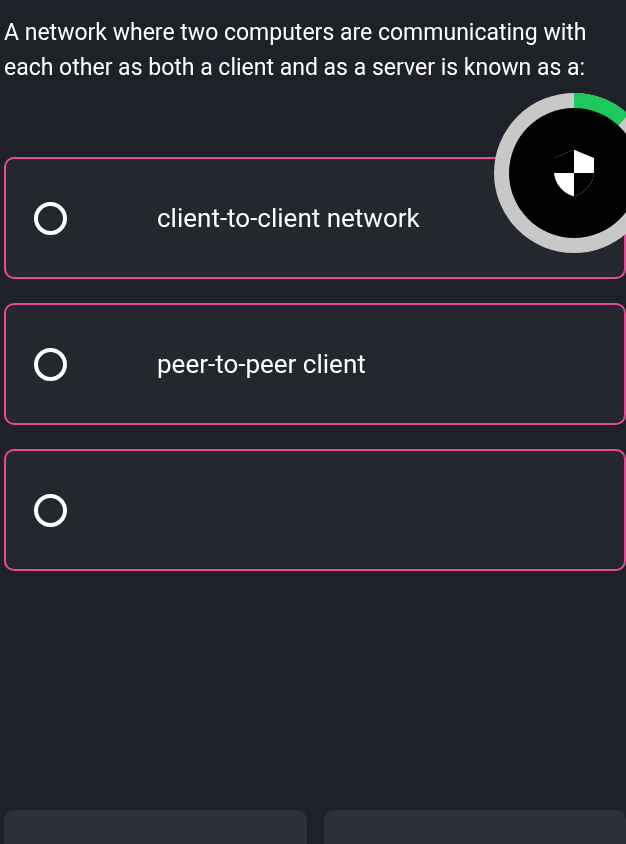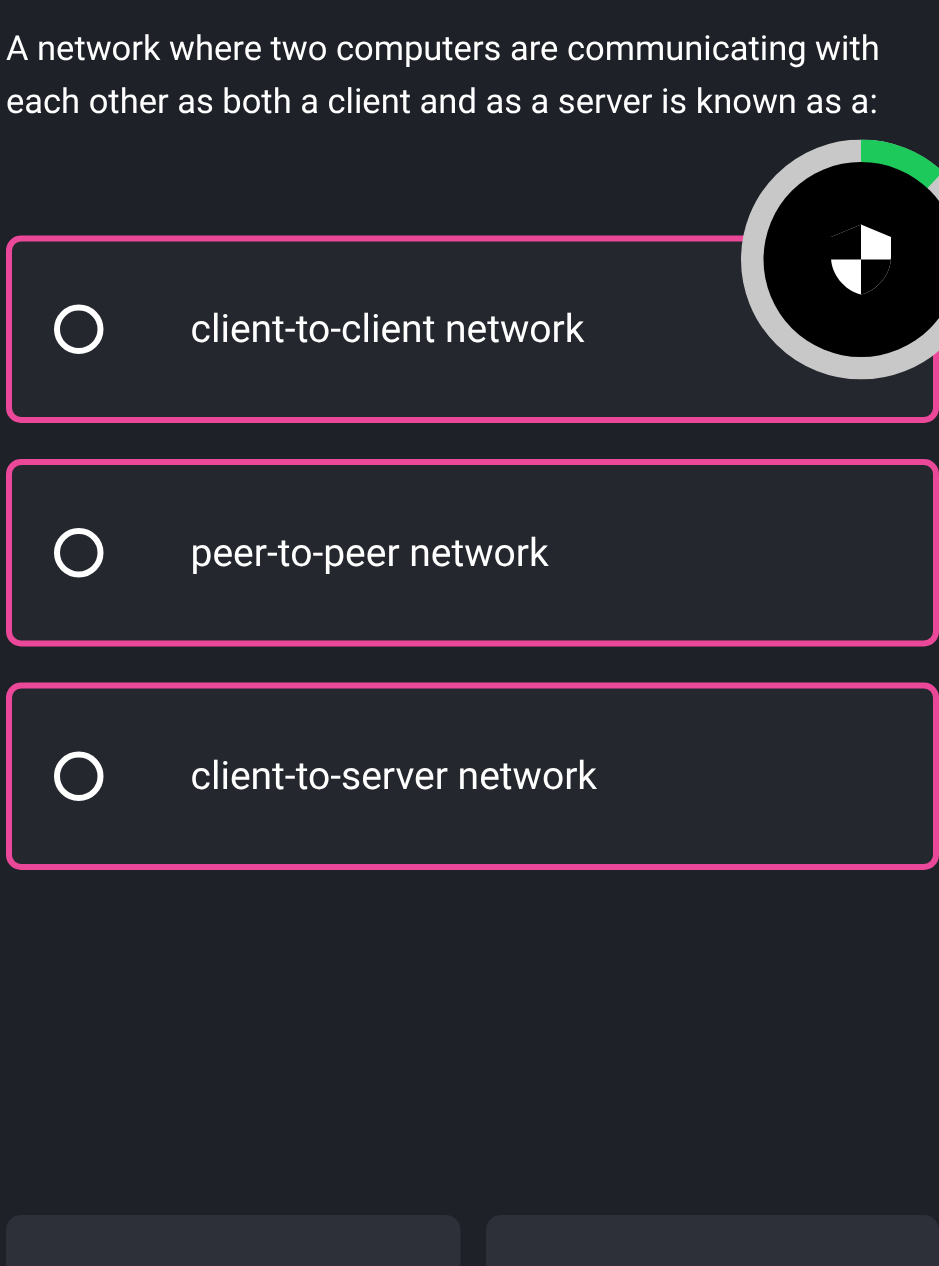--- a/index.html
+++ b/index.html
@@ -24,26 +24,26 @@
     }
     .options {
       margin-top: 72px;
       display: flex;
       flex-direction: column;
       gap: 24px;
       padding-left: 4px;
     }
     .option {
       background: #24272e;
-      border: 4px solid #ec4899;
+      border: 2px solid #ec4899;
       border-radius: 10px;
       display: flex;
       align-items: center;
       padding: 42px 28px;
-      gap: 58px;
+      gap: 90px;
       cursor: pointer;
       min-height: 122px;
     }
     .radio {
       width: 33px;
       height: 33px;
       border: 4px solid #ffffff;
       border-radius: 50%;
       flex-shrink: 0;
     }
@@ -98,25 +98,24 @@
 
 <div class="question">A network where two computers are communicating with each other as both a client and as a server is known as a:</div>
 
 <div class="options">
   <div class="option">
     <div class="radio"></div>
     <div class="option-label">client-to-client network</div>
   </div>
   <div class="option">
     <div class="radio"></div>
-    <div class="option-label">peer-to-peer network</div>
+    <div class="option-label">peer-to-peer client</div>
   </div>
   <div class="option">
     <div class="radio"></div>
-    <div class="option-label">client-to-server network</div>
   </div>
 </div>
 
 <div class="footer">
   <div class="footer-btn"></div>
   <div class="footer-btn"></div>
 </div>
 
 <div class="progress-widget">
   <svg class="progress-ring" viewBox="0 0 160 160">

